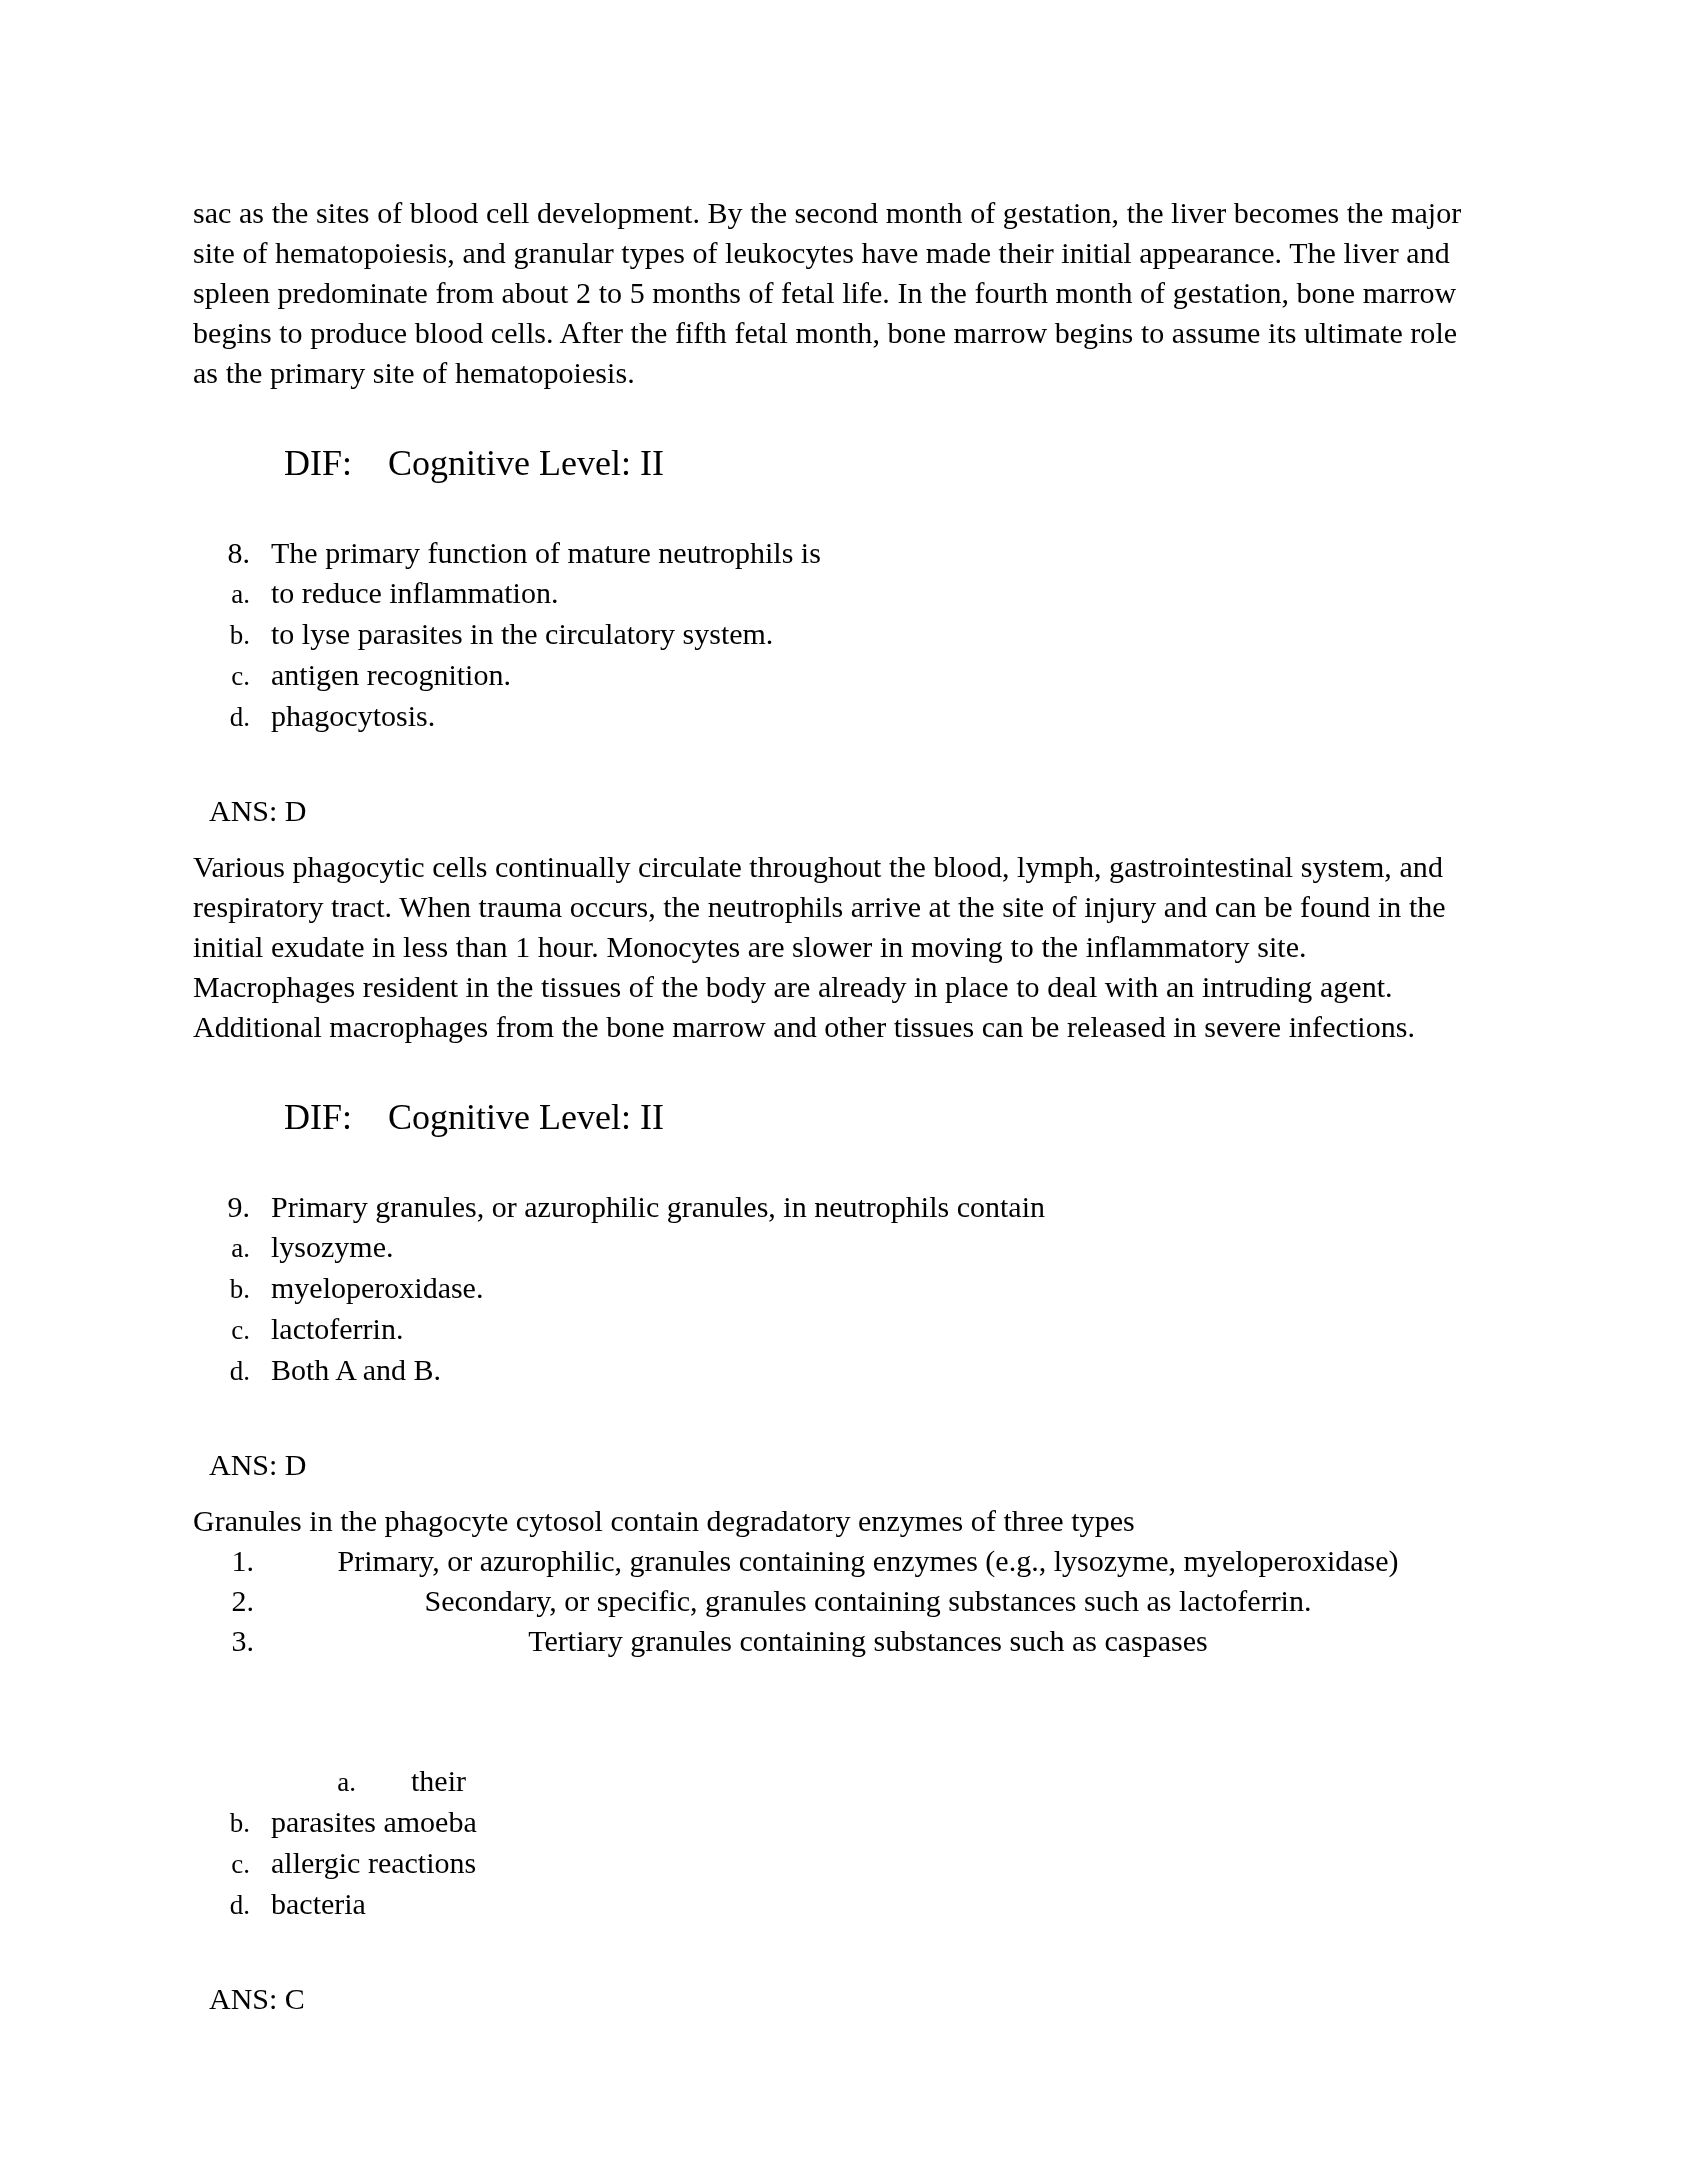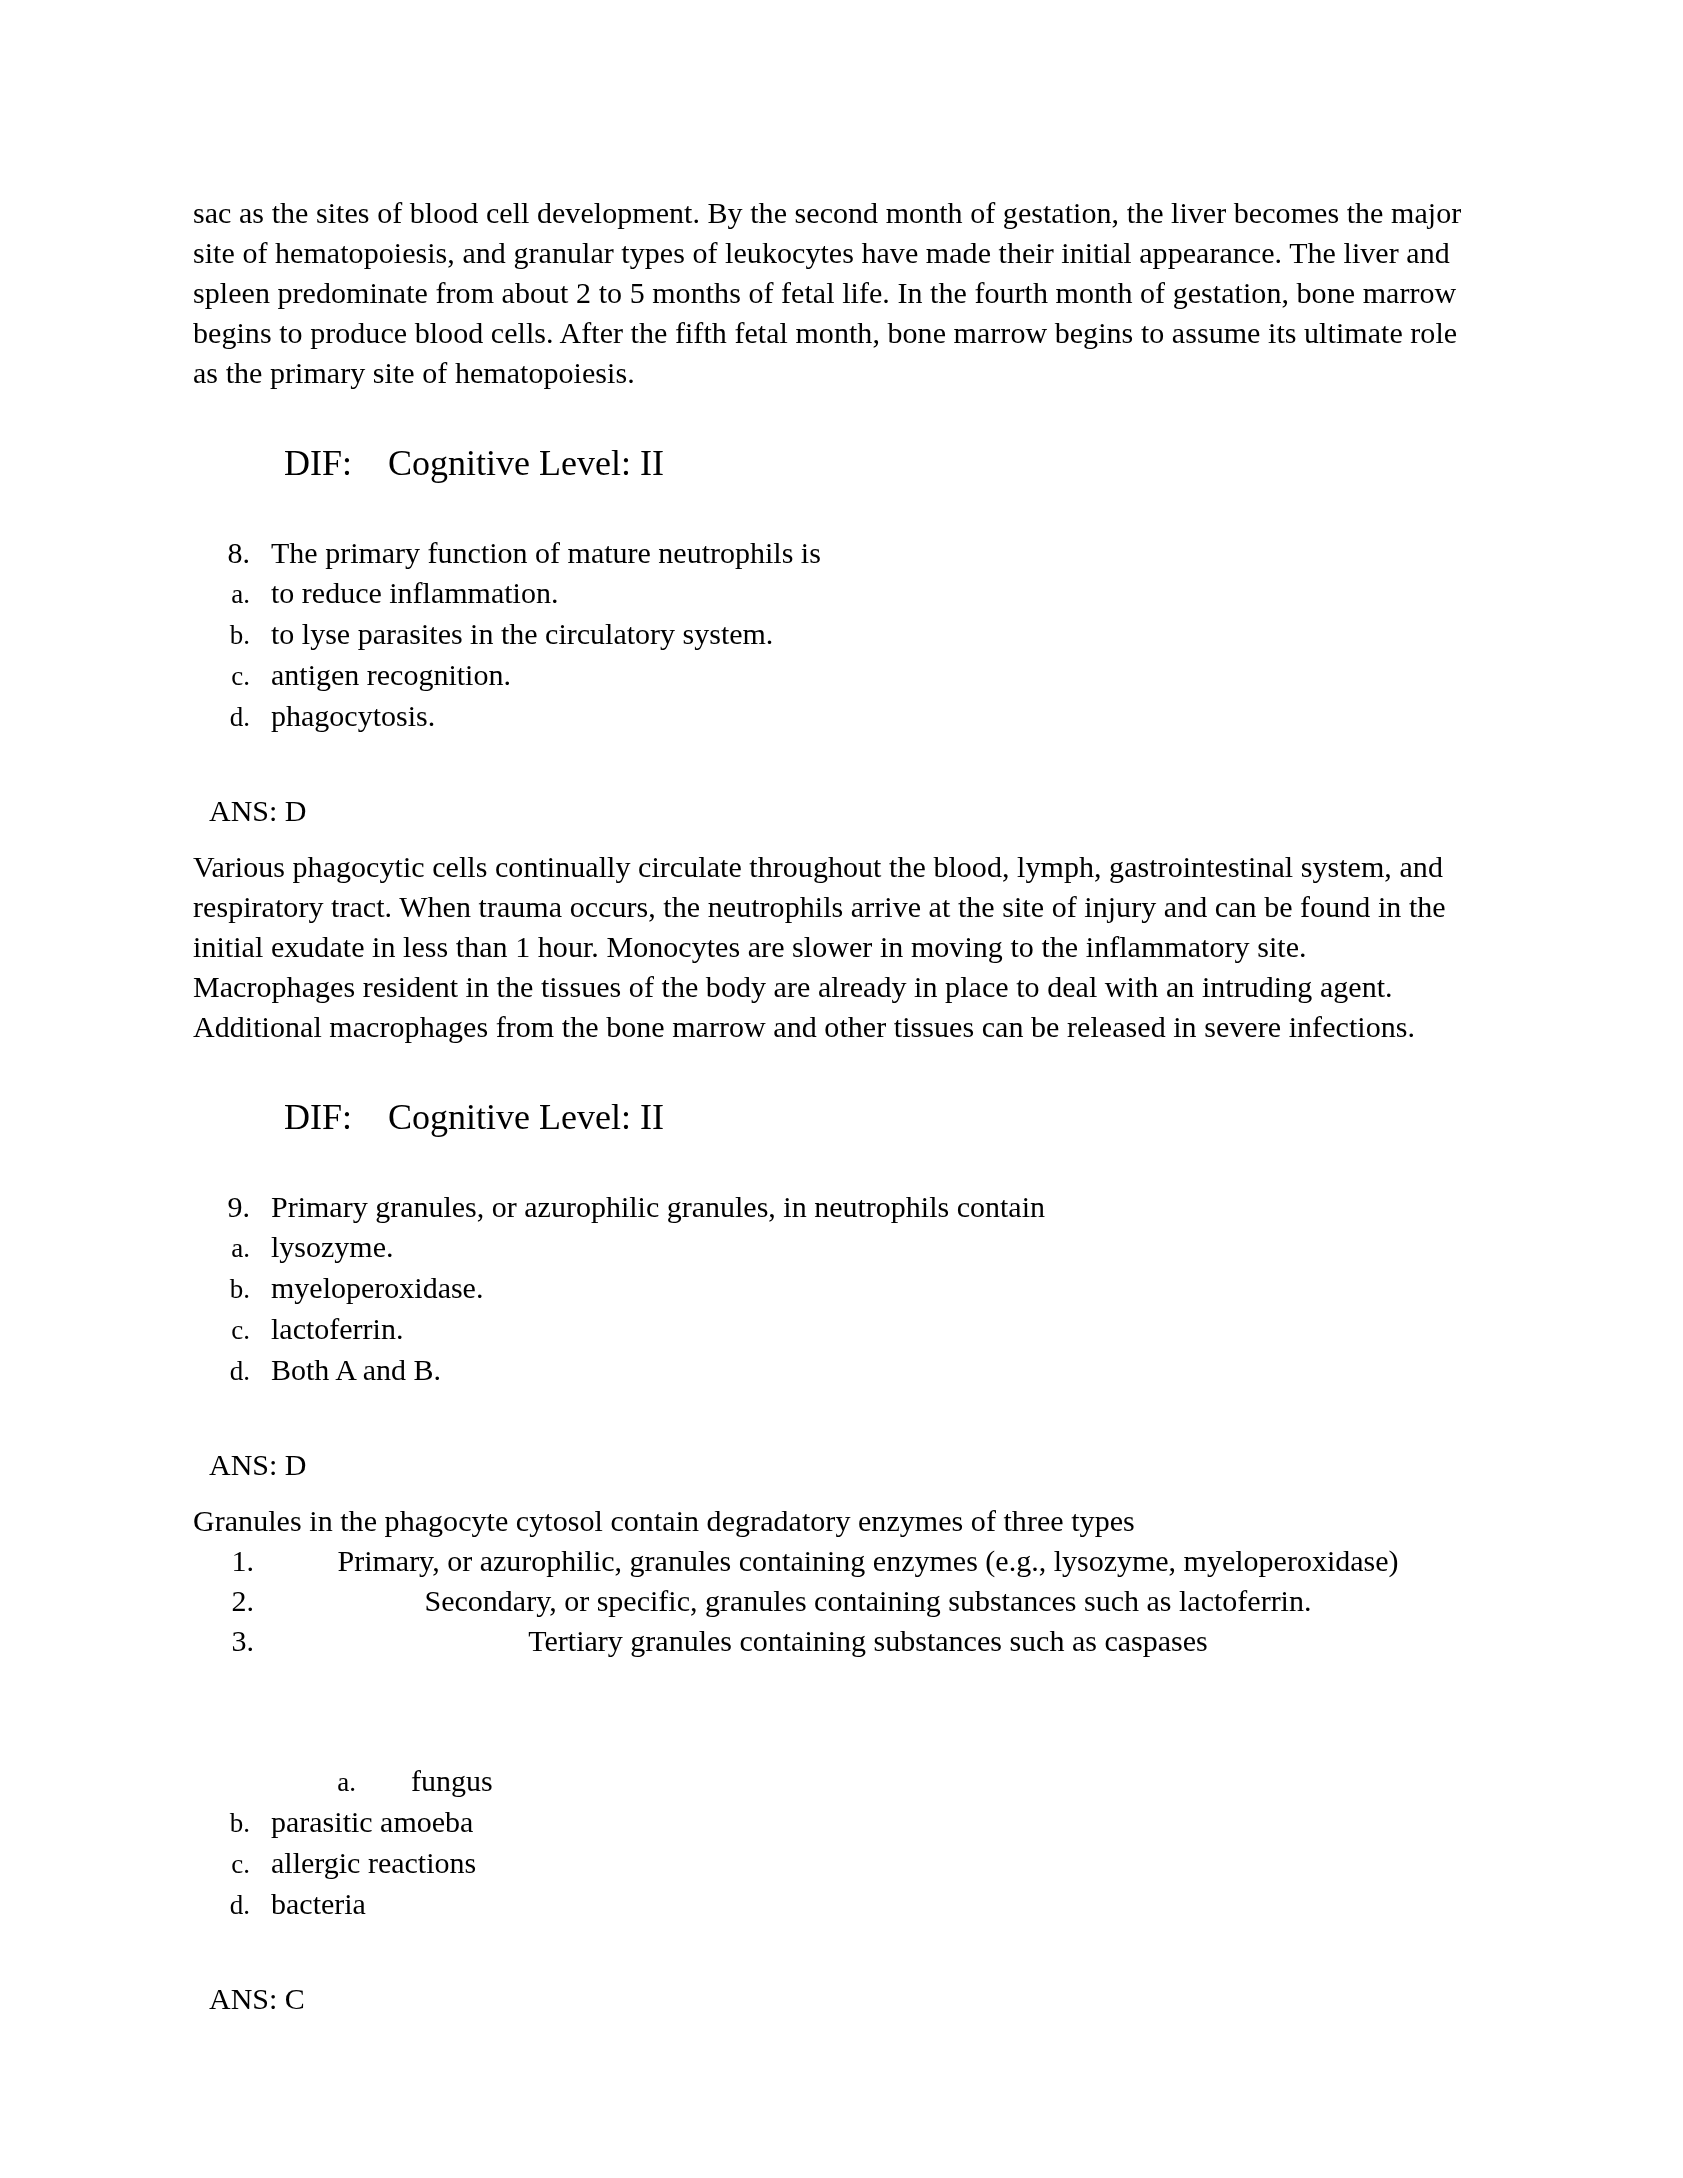--- a/index.html
+++ b/index.html
@@ -196,25 +196,25 @@
     </div>
 
     <div class="spacer-lg"></div>
 
 
     <div class="spacer-lg"></div>
 
     <div class="qblock">
       <div class="qrow extra-indent">
         <span class="marker">a.</span>
-        <span class="qtext">fungus</span>
+        <span class="qtext">their</span>
       </div>
       <div class="qrow">
         <span class="marker">b.</span>
-        <span class="qtext">parasitic amoeba</span>
+        <span class="qtext">parasites amoeba</span>
       </div>
       <div class="qrow">
         <span class="marker">c.</span>
         <span class="qtext">allergic reactions</span>
       </div>
       <div class="qrow">
         <span class="marker">d.</span>
         <span class="qtext">bacteria</span>
       </div>
 

